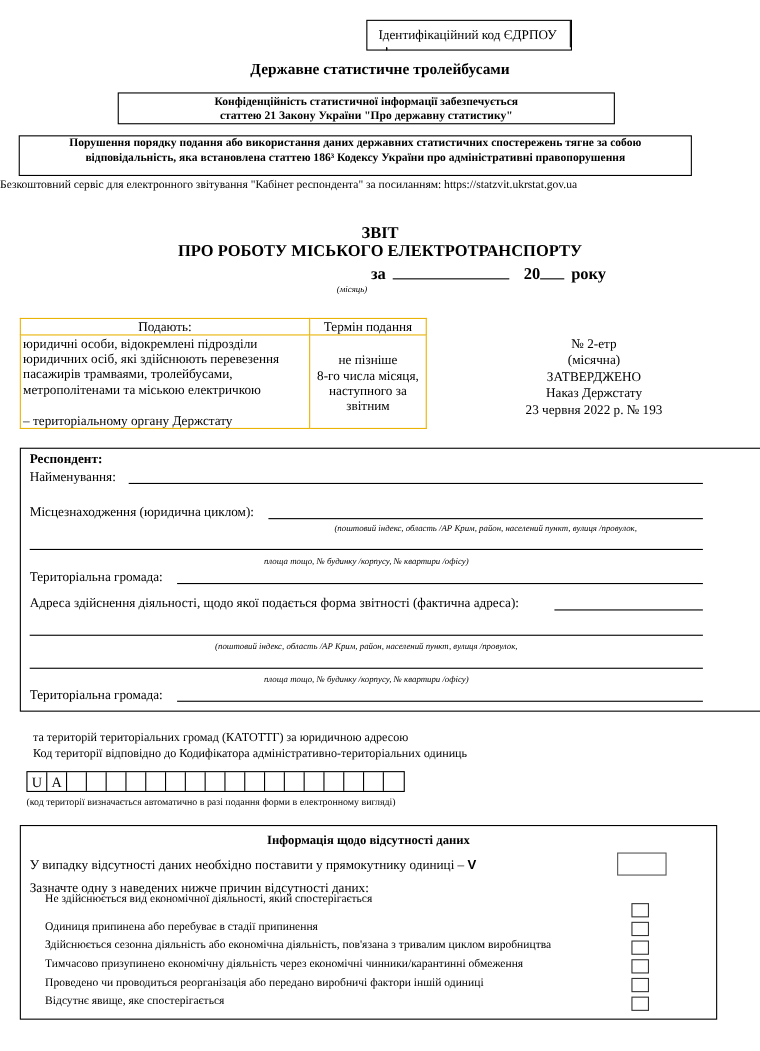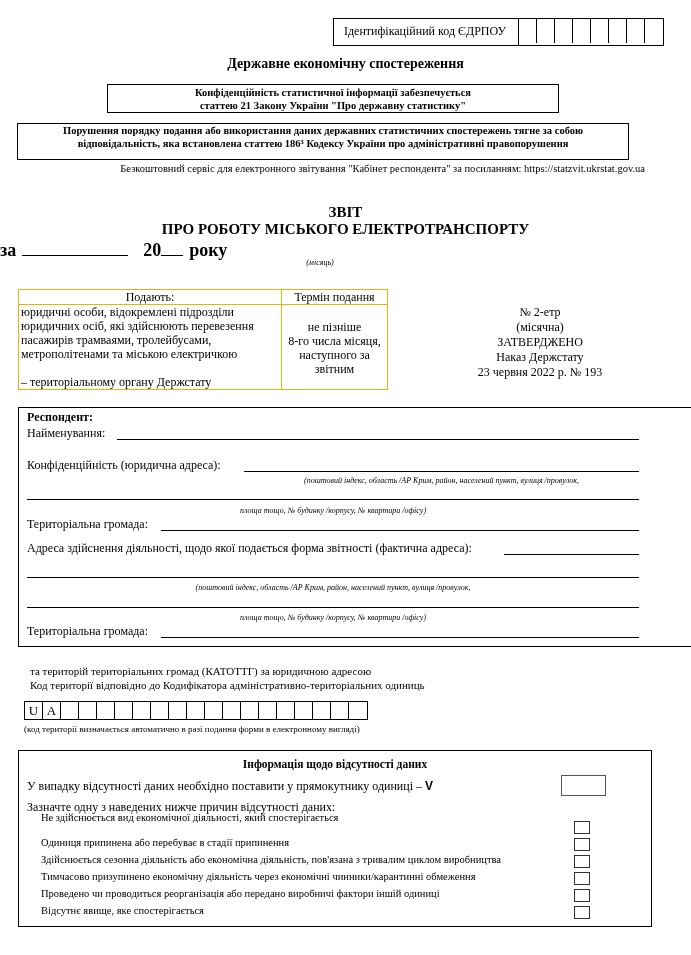--- a/index.html
+++ b/index.html
@@ -1,32 +1,32 @@
 <!DOCTYPE html>
 <html><head>
 <meta charset="utf-8">
 <style>
   html, body { margin: 0; padding: 0; background: #fff; }
   body { width: 691px; height: 955px; position: relative; font-family: "Liberation Serif", serif; color: #000; overflow: hidden; }
   .abs { position: absolute; }
   .bx { border: 1px solid #000; box-sizing: border-box; }
 
   
-  #edrpou { left: 333px; top: 18px; height: 26px; display: flex; border: 1px solid #000; }
+  #edrpou { left: 333px; top: 18px; height: 26px; display: flex; border: 1px solid #000; flex-direction: column; }
   #edrpou .lbl { font-size: 12px; padding: 0 10px; line-height: 24px; width: 185px; box-sizing: border-box; border-right: 1px solid #000; }
   #edrpou .cell { width: 18px; height: 24px; border-right: 1px solid #000; box-sizing: border-box; }
   #edrpou .cell:last-child { border-right: none; }
 
   #state-title { left: 0; width: 691px; top: 56px; text-align: center; font-weight: bold; font-size: 14px; }
   #conf-box { left: 107px; top: 84px; width: 452px; height: 29px; text-align: center; font-weight: bold; font-size: 10.5px; line-height: 13px; padding-top: 1px; }
   #violation-box { left: 17px; top: 123px; width: 612px; height: 37px; text-align: center; font-weight: bold; font-size: 10.5px; line-height: 13px; padding-top: 0px; }
-  #service-line { left: 0; width: 645px; top: 163px; text-align: right; font-size: 10.5px; }
+  #service-line { left: 0; width: 645px; top: 163px; text-align: left; font-size: 10.5px; }
 
   #report-title { left: 0; width: 691px; top: 204px; text-align: center; font-weight: bold; font-size: 15px; line-height: 17px; }
-  #report-period { left: 0; width: 551px; top: 240px; text-align: left; font-weight: bold; font-size: 18px; }
+  #report-period { left: 0; width: 551px; top: 240px; text-align: right; font-weight: bold; font-size: 15px; }
   #report-period .blank { display: inline-block; width: 106px; border-bottom: 1px solid #000; height: 13px; margin: 0 6px; }
   #report-period .yblank { display: inline-block; width: 22px; border-bottom: 1px solid #000; height: 13px; margin-right: 6px; }
   #month-hint { left: 290px; width: 60px; top: 258px; text-align: center; font-style: italic; font-size: 8px; }
 
   
   #submit-table { left: 18px; top: 289px; width: 370px; border-collapse: collapse; font-size: 12px; }
   #submit-table td, #submit-table th { border: 1px solid #eab308; padding: 0 2px; vertical-align: top; font-weight: normal; }
   #submit-table th { text-align: center; line-height: 14px; }
   #submit-table td.who { width: 258px; line-height: 14px; }
   #submit-table td.term { text-align: center; vertical-align: top; padding-top: 15px; line-height: 14px; }
@@ -63,21 +63,21 @@
   <div class="cell"></div>
   <div class="cell"></div>
   <div class="cell"></div>
   <div class="cell"></div>
   <div class="cell"></div>
   <div class="cell"></div>
   <div class="cell"></div>
   <div class="cell"></div>
 </div>
 
-<div id="state-title" class="abs">Державне економічну спостереження</div>
+<div id="state-title" class="abs">Державне статистичне тролейбусами</div>
 
 <div id="conf-box" class="abs bx">
   <div>Конфіденційність статистичної інформації забезпечується</div>
   <div>статтею 21 Закону України "Про державну статистику"</div>
 </div>
 
 <div id="violation-box" class="abs bx">
   <div>Порушення порядку подання або використання даних державних статистичних спостережень тягне за собою</div>
   <div>відповідальність, яка встановлена статтею 186³ Кодексу України про адміністративні правопорушення</div>
 </div>
@@ -124,21 +124,21 @@
   <div>ЗАТВЕРДЖЕНО</div>
   <div>Наказ Держстату</div>
   <div>23 червня 2022 р. № 193</div>
 </div>
 
 <div id="respondent" class="abs bx">
   <div class="rl" style="top:2px;font-weight:bold;">Респондент:</div>
   <div class="rl" style="top:18px;">Найменування:</div>
   <div class="line" style="left:98px;width:522px;top:31px;"></div>
 
-  <div class="rl" style="top:50px;">Конфіденційність (юридична адреса):</div>
+  <div class="rl" style="top:50px;">Місцезнаходження (юридична циклом):</div>
   <div class="line" style="left:225px;width:395px;top:63px;"></div>
   <div class="hint" style="left:225px;width:395px;top:68px;">(поштовий індекс, область /АР Крим, район, населений пункт, вулиця /провулок,</div>
   <div class="line" style="left:8px;width:612px;top:91px;"></div>
   <div class="hint" style="left:8px;width:612px;top:98px;">площа тощо, № будинку /корпусу, № квартири /офісу)</div>
 
   <div class="rl" style="top:109px;">Територіальна громада:</div>
   <div class="line" style="left:142px;width:478px;top:122px;"></div>
 
   <div class="rl" style="top:133px;">Адреса здійснення діяльності, щодо якої подається форма звітності (фактична адреса):</div>
   <div class="line" style="left:485px;width:135px;top:146px;"></div>

